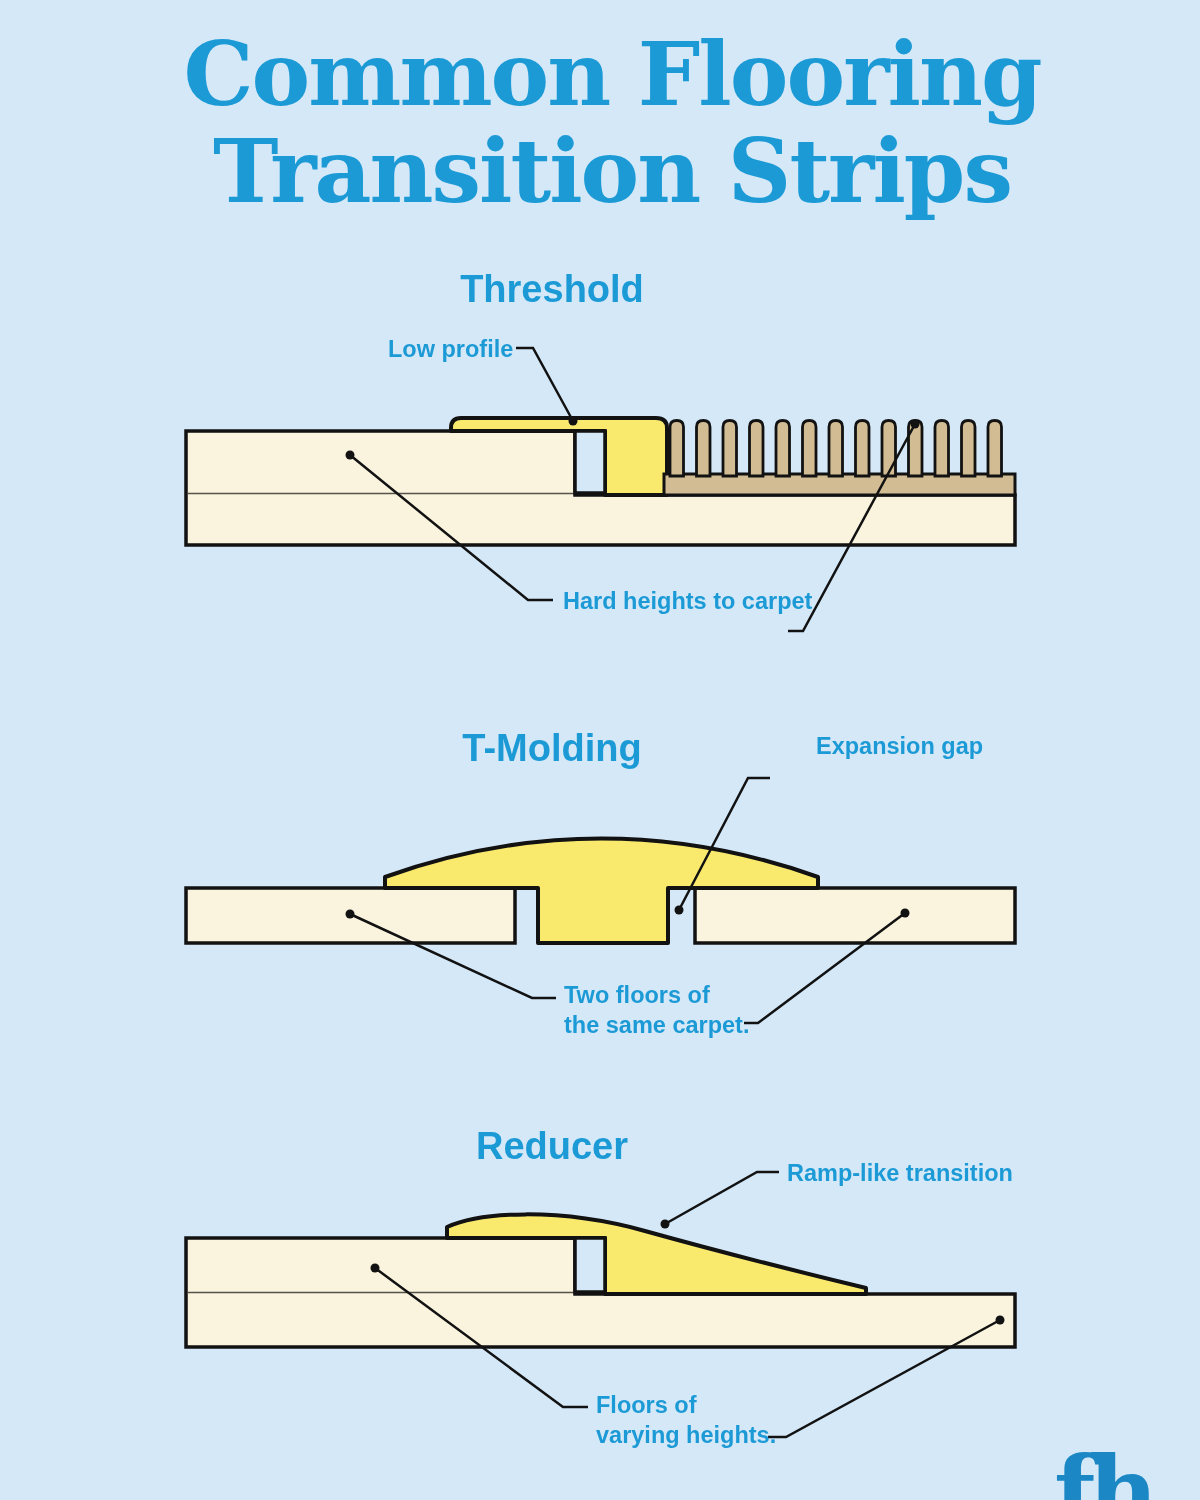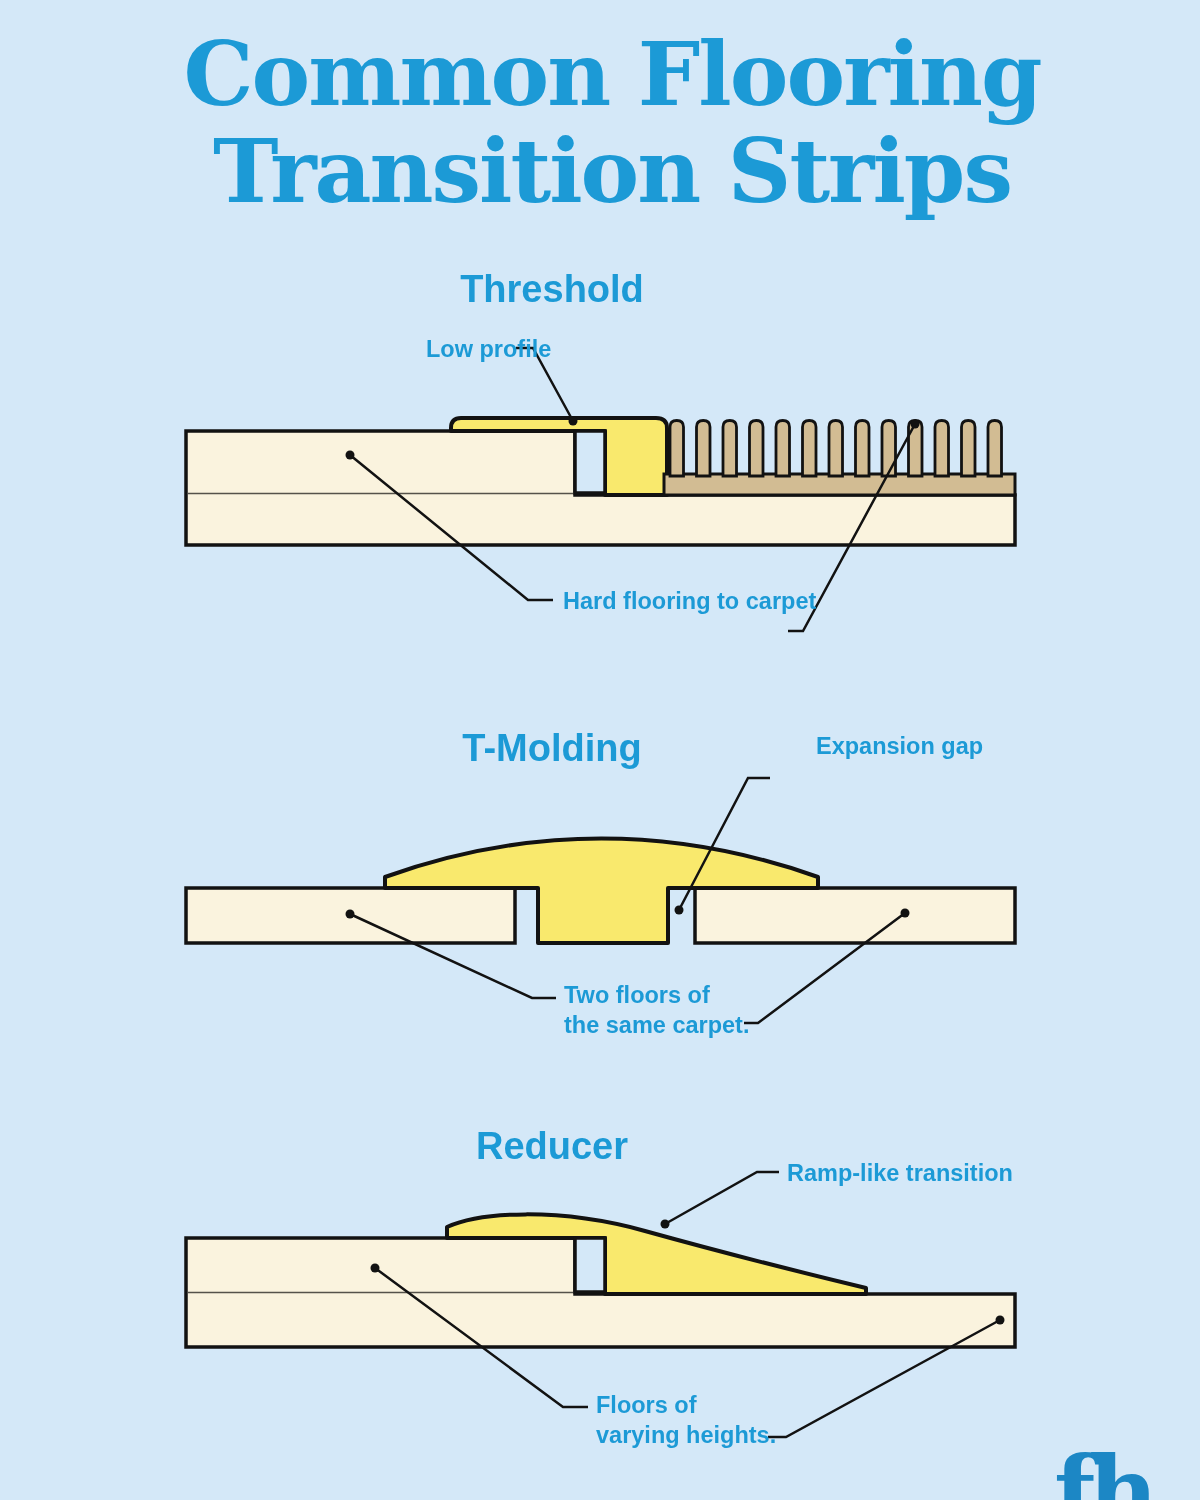--- a/index.html
+++ b/index.html
@@ -23,21 +23,21 @@
   }
   .callout{
     position:absolute;z-index:2;white-space:nowrap;
     font-family:"Liberation Sans",sans-serif;font-weight:bold;
     font-size:23.5px;line-height:30px;
     color:var(--label-blue,#1C9AD6);
   }
   #threshold-title{top:268px;}
   #tmolding-title{top:727px;}
   #reducer-title{top:1125px;}
-  #label-low-profile{left:388px;top:334px;text-align:center;margin-left:38px;}
+  #label-low-profile{left:388px;top:334px;text-align:center;}
   #label-hard-flooring{left:563px;top:586px;}
   #label-expansion-gap{left:776px;top:731px;margin-left:40px;}
   #label-two-floors{left:564px;top:980px;}
   #label-ramp{left:787px;top:1158px;}
   #label-floors-varying{left:596px;top:1390px;}
   .logo{
     position:absolute;left:1054px;top:1444px;z-index:2;
     font-family:"DejaVu Serif",serif;font-weight:bold;
     font-size:96px;line-height:96px;letter-spacing:-7px;
     color:var(--logo-blue,#1C87C5);
@@ -136,21 +136,21 @@
 <div class="main-title">
   <div>Common Flooring</div>
   <div>Transition Strips</div>
 </div>
 
 <div id="threshold-title" class="section-title">Threshold</div>
 
 <div id="label-low-profile" class="callout">Low profile</div>
 
 <div id="label-hard-flooring" class="callout">
-  <div>Hard flooring to carpet</div>
+  <div>Hard heights to carpet</div>
 </div>
 
 <div id="tmolding-title" class="section-title">T-Molding</div>
 
 <div id="label-expansion-gap" class="callout">Expansion gap</div>
 
 <div id="label-two-floors" class="callout">
   <div>Two floors of</div>
   <div>the same carpet.</div>
 </div>

